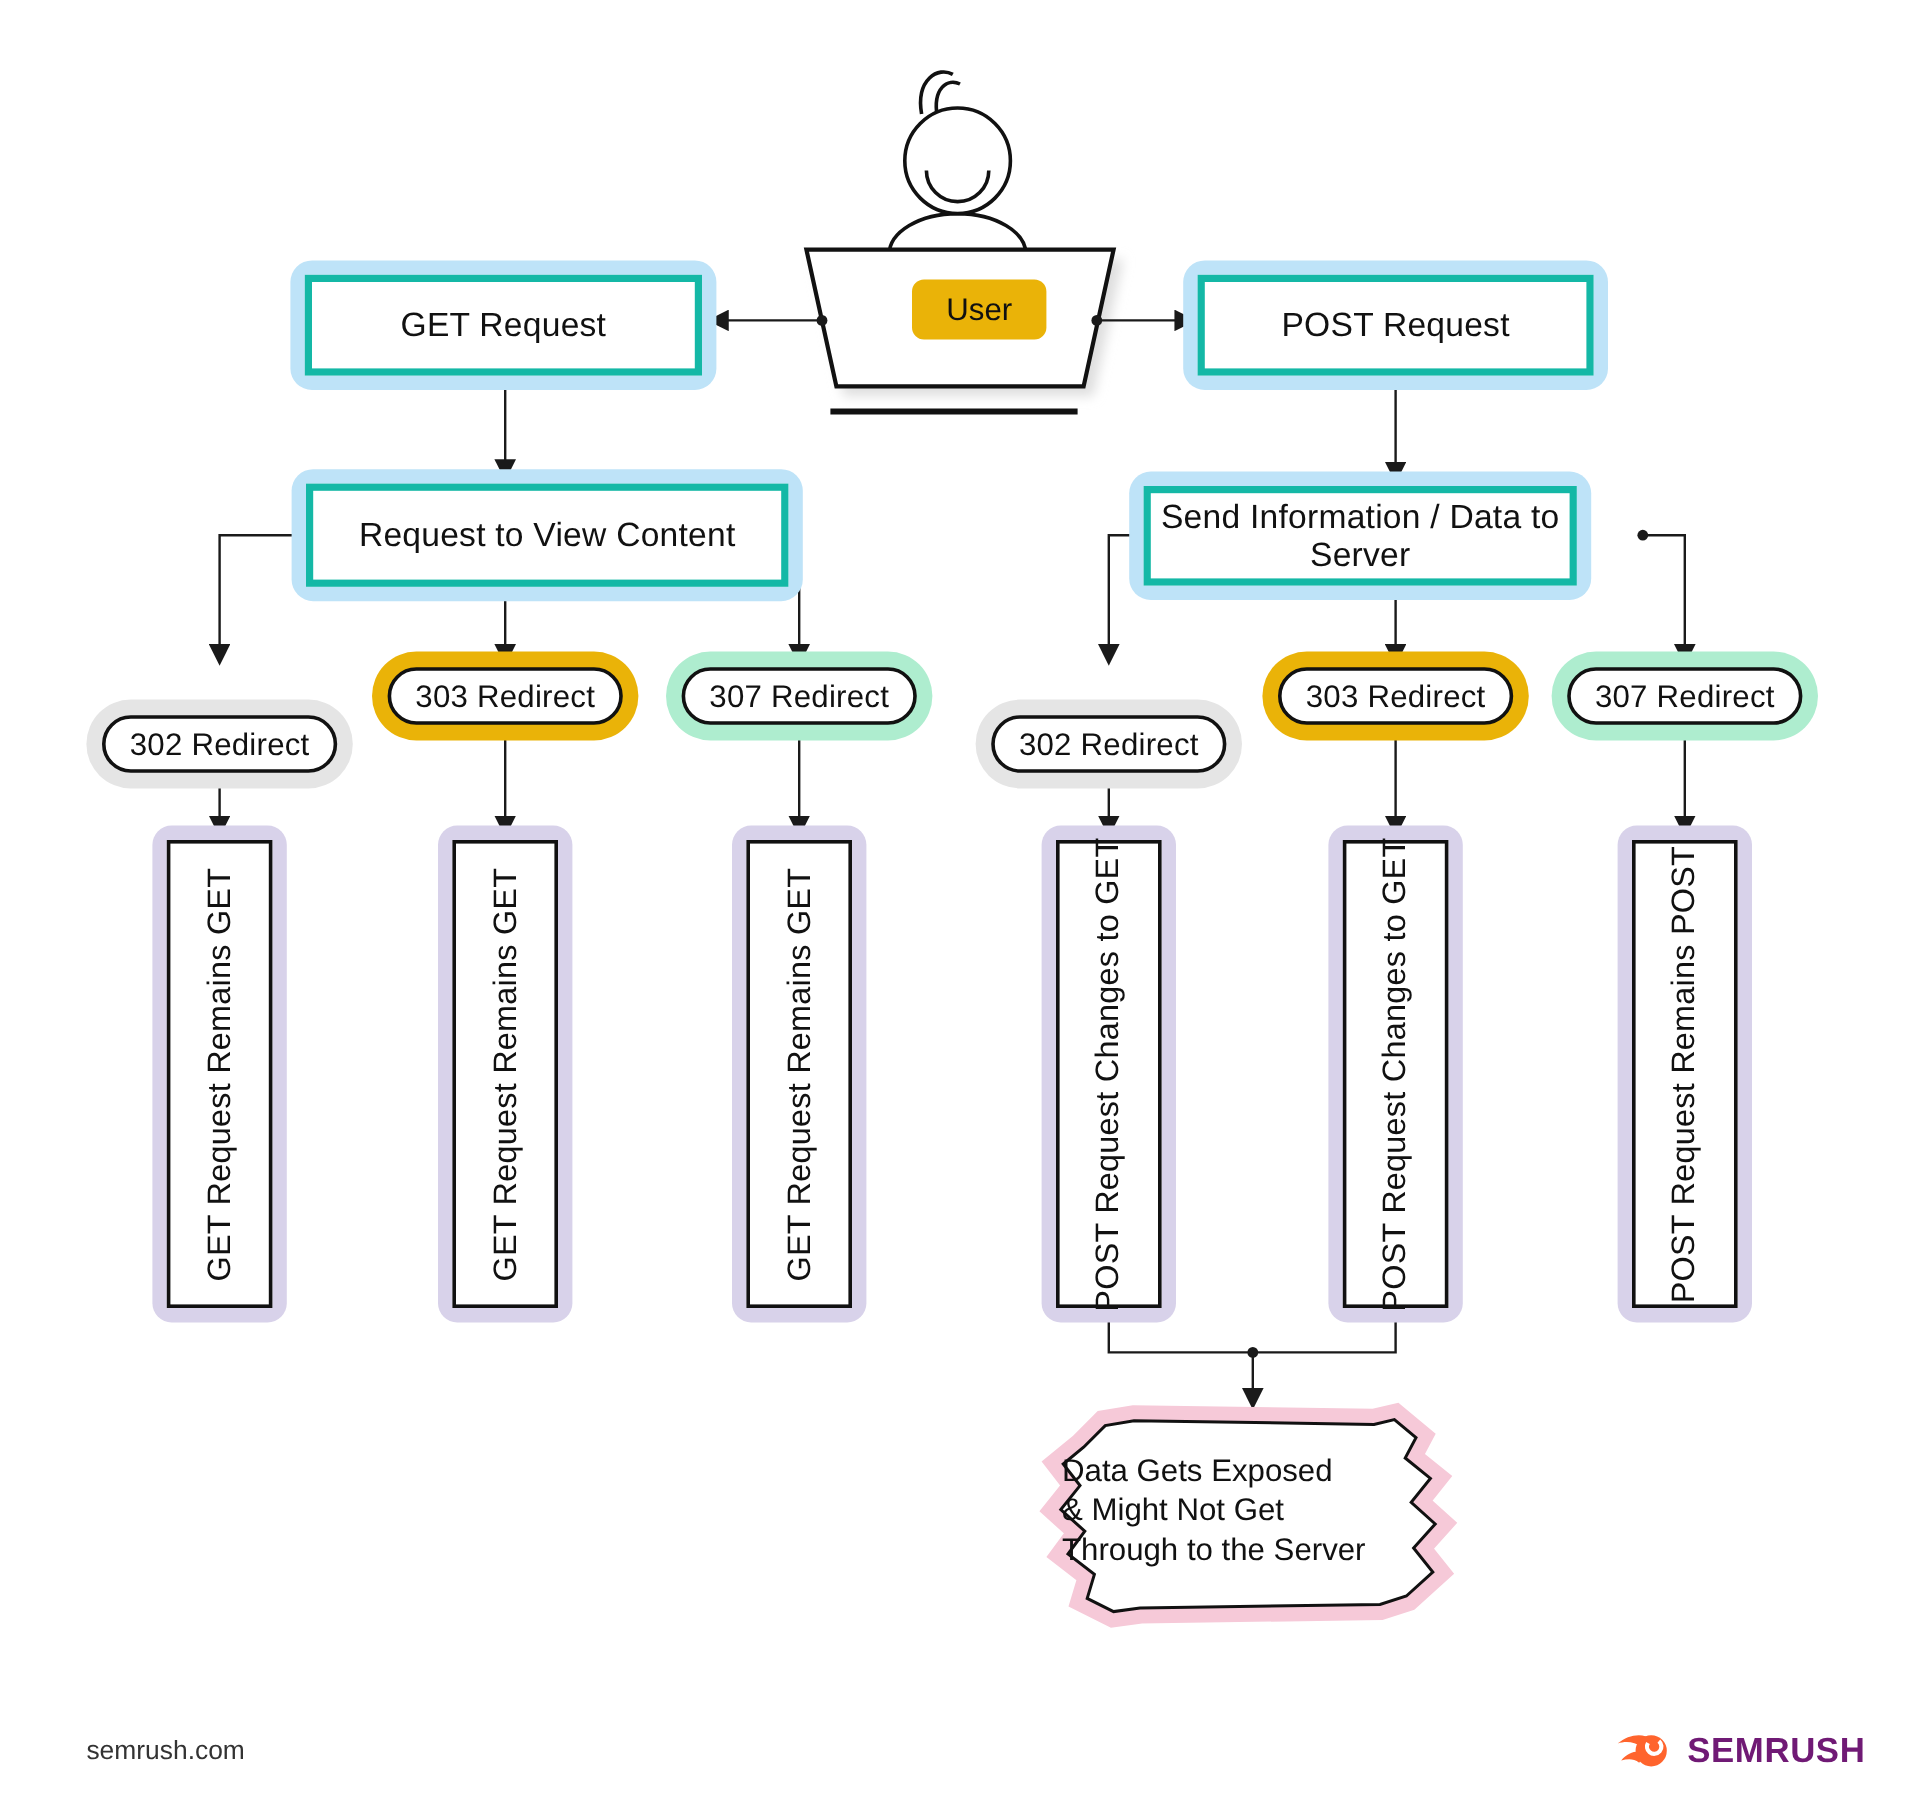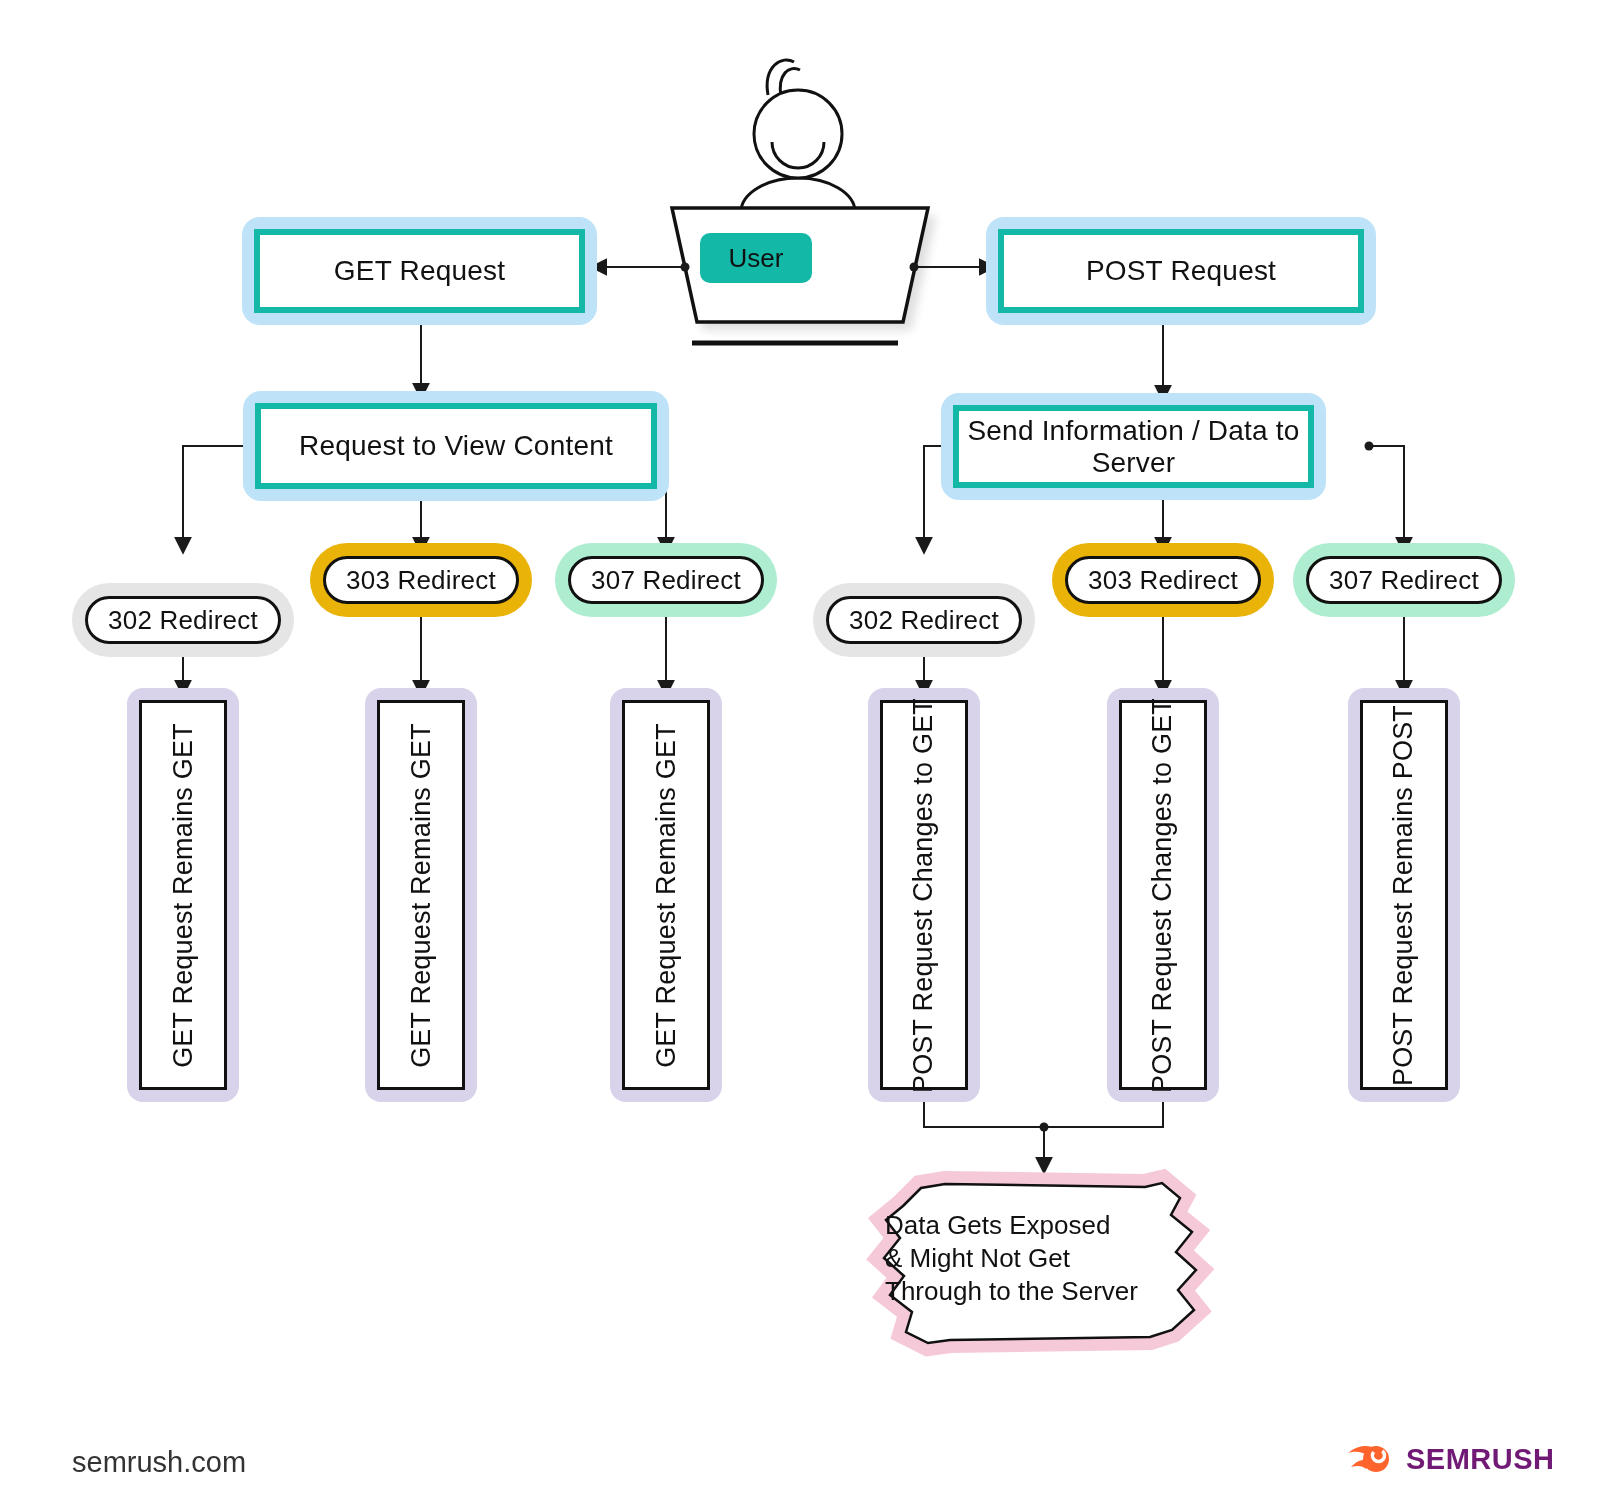--- a/index.html
+++ b/index.html
@@ -25,29 +25,29 @@
     box-sizing:border-box;display:flex;align-items:center;justify-content:center;
     font-size:26px;font-weight:500;letter-spacing:.2px;
   }
   .vglow{position:absolute;box-sizing:border-box;padding:12px;width:112px;height:414px;top:688px;}
   .vbox{
     width:100%;height:100%;background:#fff;border:3px solid #111;box-sizing:border-box;
     display:flex;align-items:center;justify-content:center;overflow:visible;
   }
   .vlabel{transform:rotate(-90deg);white-space:nowrap;font-size:27px;font-weight:500;letter-spacing:.2px;}
   #user-label{
-    position:absolute;left:700px;top:233px;width:112px;height:50px;background:#14b8a6;
+    position:absolute;left:760px;top:233px;width:112px;height:50px;background:#eab308;
     border-radius:10px;display:flex;align-items:center;justify-content:center;
     font-size:26px;font-weight:500;
   }
   #warning-text{
     position:absolute;left:885px;top:1209px;width:320px;text-align:left;
     font-size:26px;line-height:33px;font-weight:500;
   }
-  #footer-site{position:absolute;left:72px;top:1446px;font-size:29px;color:#333;}
+  #footer-site{position:absolute;left:72px;top:1446px;font-size:22px;color:#333;}
   #brand-logo{position:absolute;left:1348px;top:1442px;display:flex;align-items:center;}
   #brand-wordmark{font-size:29px;font-weight:700;letter-spacing:.5px;color:#701a75;margin-left:16px;}
 </style>
 </head>
 <body>
 
 <div id="canvas">
 
   <svg id="connectors" viewBox="0 0 1600 1498" xmlns="http://www.w3.org/2000/svg">
     <defs>
@@ -152,21 +152,21 @@
     <div class="vbox">
       <span class="vlabel">GET Request Remains GET</span>
     </div>
   </div>
   <div class="vglow glow-purple" style="left:610px;">
     <div class="vbox">
       <span class="vlabel">GET Request Remains GET</span>
     </div>
   </div>
 
-  <div class="glow glow-blue" style="left:986px;top:217px;width:390px;height:108px;">
+  <div class="glow glow-blue" style="left:986px;top:217px;width:354px;height:108px;">
     <div class="node">POST Request</div>
   </div>
   <div class="glow glow-blue" style="left:941px;top:393px;width:385px;height:107px;">
     <div class="node">Send Information / Data to Server</div>
   </div>
 
   <div class="pillglow glow-yellow" style="left:813px;">
     <div class="pill">302 Redirect</div>
   </div>
   <div class="pillglow glow-lime" style="left:1052px;">

